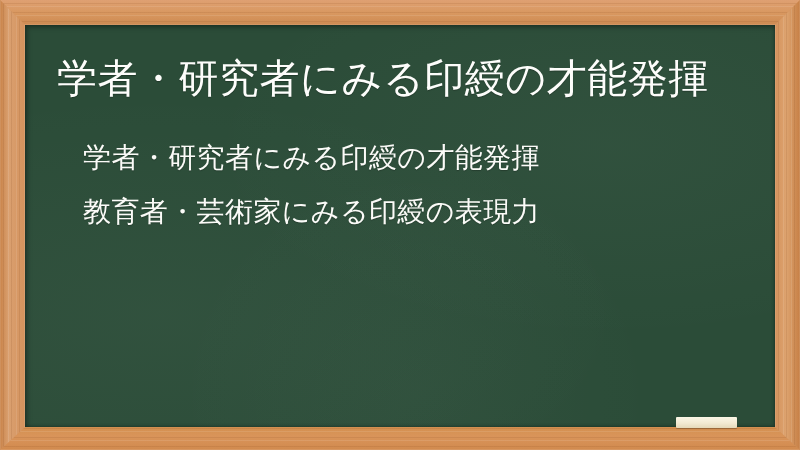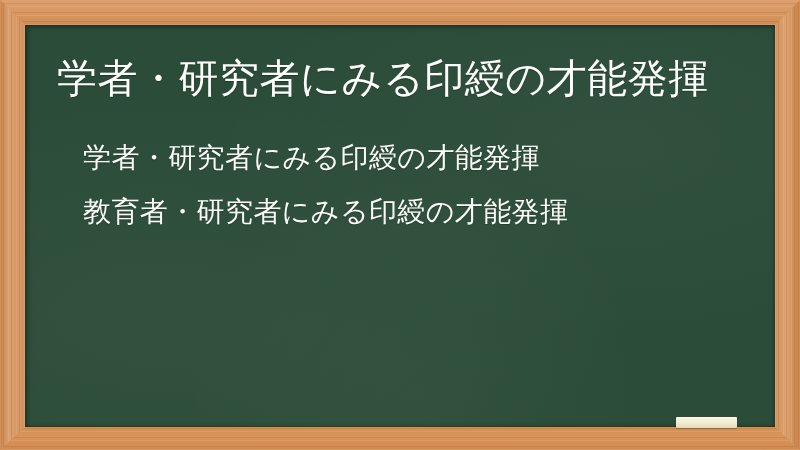--- a/index.html
+++ b/index.html
@@ -169,19 +169,19 @@
     <div class="wood-grain-v"></div>
   </div>
 
   <div id="chalkboard">
     <div id="chalkboard-texture"></div>
 
     <div id="board-title">学者・研究者にみる印綬の才能発揮</div>
 
     <div id="board-lines">
       <div class="board-line">学者・研究者にみる印綬の才能発揮</div>
-      <div class="board-line">教育者・研究者にみる印綬の才能発揮</div>
+      <div class="board-line">教育者・芸術家にみる印綬の表現力</div>
     </div>
   </div>
 
   <div id="chalk-stick"></div>
 
 </div>
 
 </body></html>

